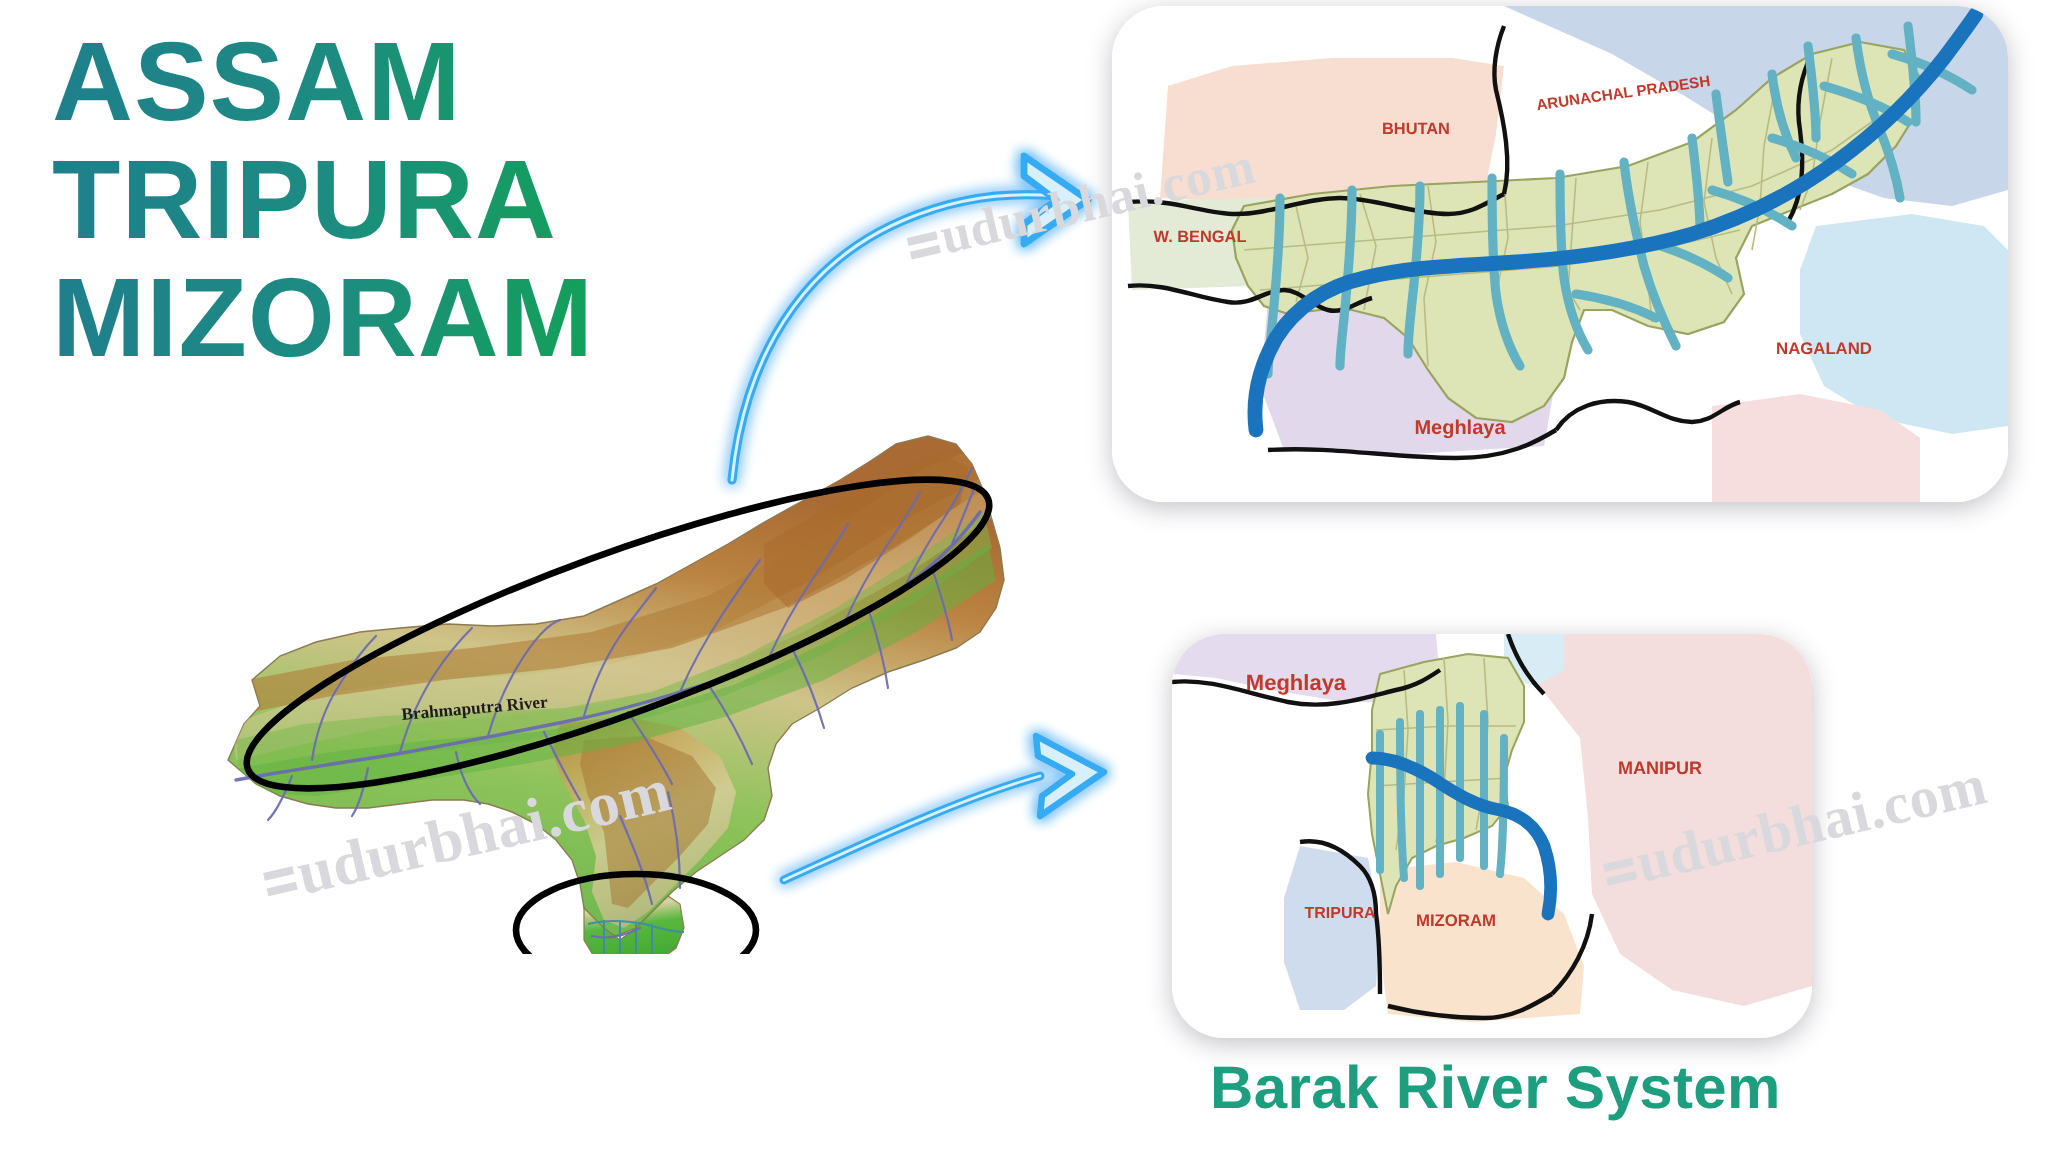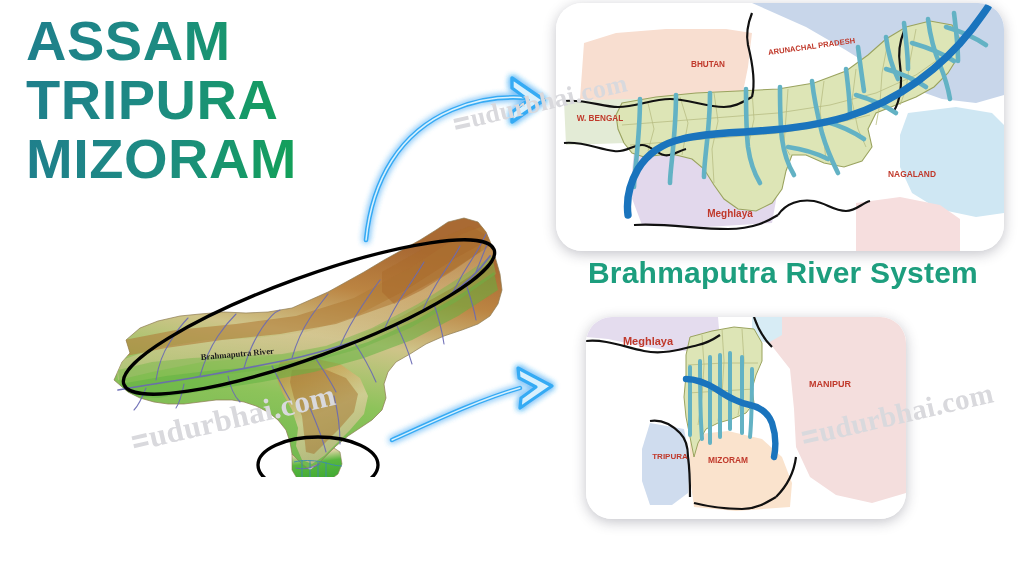--- a/index.html
+++ b/index.html
@@ -334,21 +334,20 @@
       <g font-family="Liberation Sans, sans-serif" font-weight="700" fill="#c0392b">
         <text x="152" y="64" font-size="8.2" text-anchor="middle">BHUTAN</text>
         <text x="256" y="46" font-size="7.6" text-anchor="middle" transform="rotate(-8 256 46)">ARUNACHAL PRADESH</text>
         <text x="44" y="118" font-size="8.2" text-anchor="middle">W. BENGAL</text>
         <text x="356" y="174" font-size="8.4" text-anchor="middle">NAGALAND</text>
         <text x="174" y="214" font-size="10" text-anchor="middle">Meghlaya</text>
       </g>
     </svg>
   </div>
 
-  <div class="caption" id="cap-brahmaputra">Brahmaputra River System</div>
 
   <div class="map-card" id="card-barak">
     <svg class="card-svg" viewBox="0 0 320 202" xmlns="http://www.w3.org/2000/svg">
       <rect x="0" y="0" width="320" height="202" fill="#ffffff"></rect>
 
       <g>
 
         <path d="M0,0 L132,0 L134,24 L116,34 L86,34 L50,28 L22,22 L0,20 Z" fill="#e4dcee"></path>
 
         <path d="M170,0 L320,0 L320,176 L286,186 L250,178 L224,160 L210,130 L208,92
@@ -398,20 +397,21 @@
 
       <g font-family="Liberation Sans, sans-serif" font-weight="700" fill="#c0392b">
         <text x="62" y="28" font-size="11" text-anchor="middle">Meghlaya</text>
         <text x="244" y="70" font-size="9" text-anchor="middle">MANIPUR</text>
         <text x="84" y="142" font-size="8" text-anchor="middle">TRIPURA</text>
         <text x="142" y="146" font-size="8.4" text-anchor="middle">MIZORAM</text>
       </g>
     </svg>
   </div>
 
+  <div class="caption" id="cap-barak">Barak River System</div>
 
   <div class="watermark" id="wm-center">
     <span class="bars"></span><span>udurbhai.com</span>
   </div>
   <div class="watermark" id="wm-top">
     <span class="bars"></span><span>udurbhai.com</span>
   </div>
   <div class="watermark" id="wm-right">
     <span class="bars"></span><span>udurbhai.com</span>
   </div>

